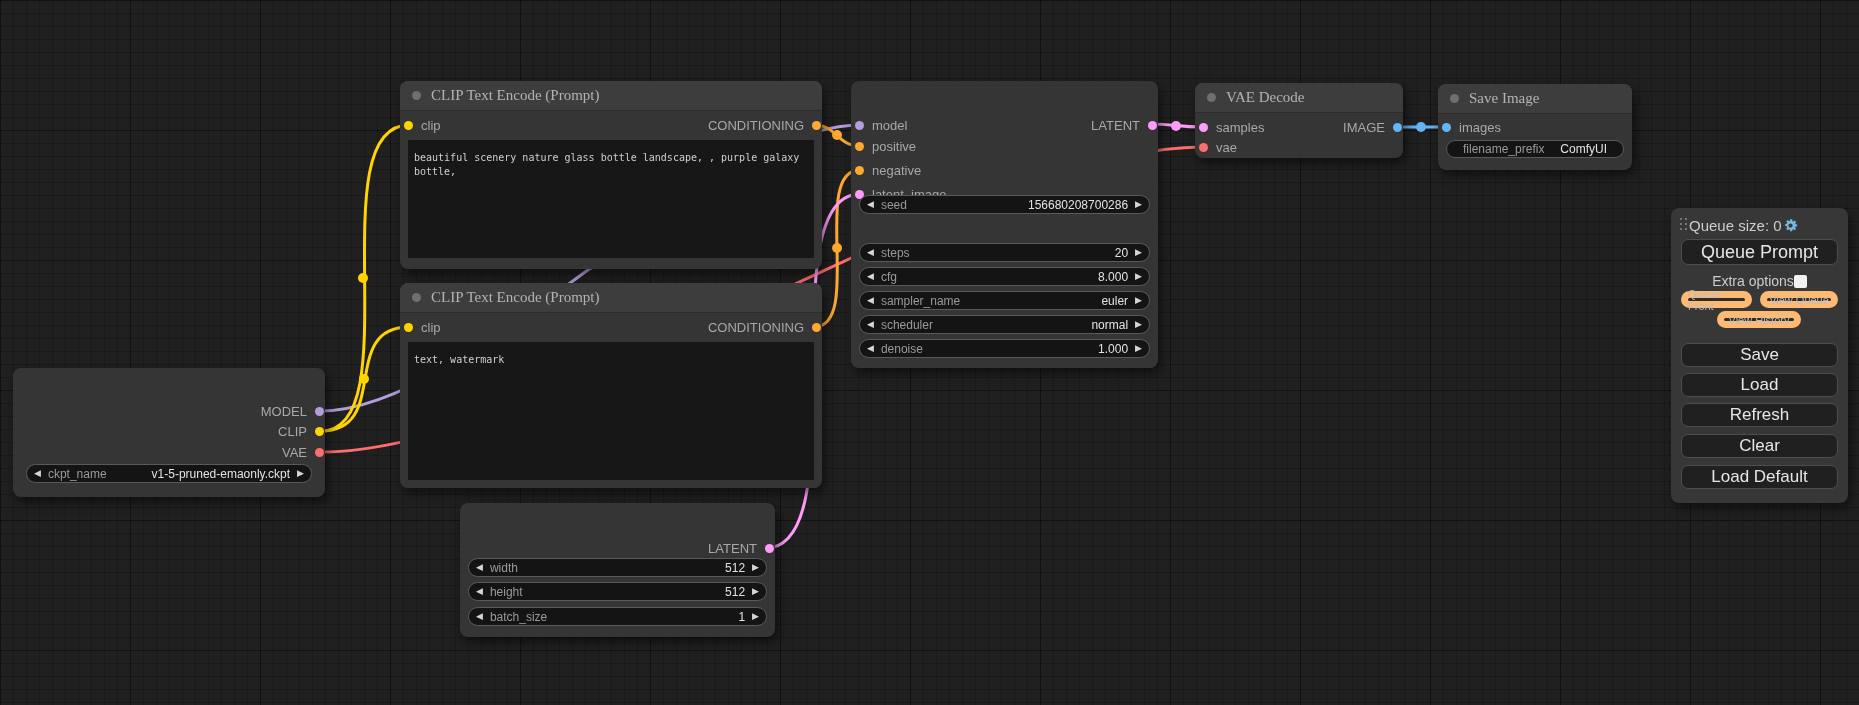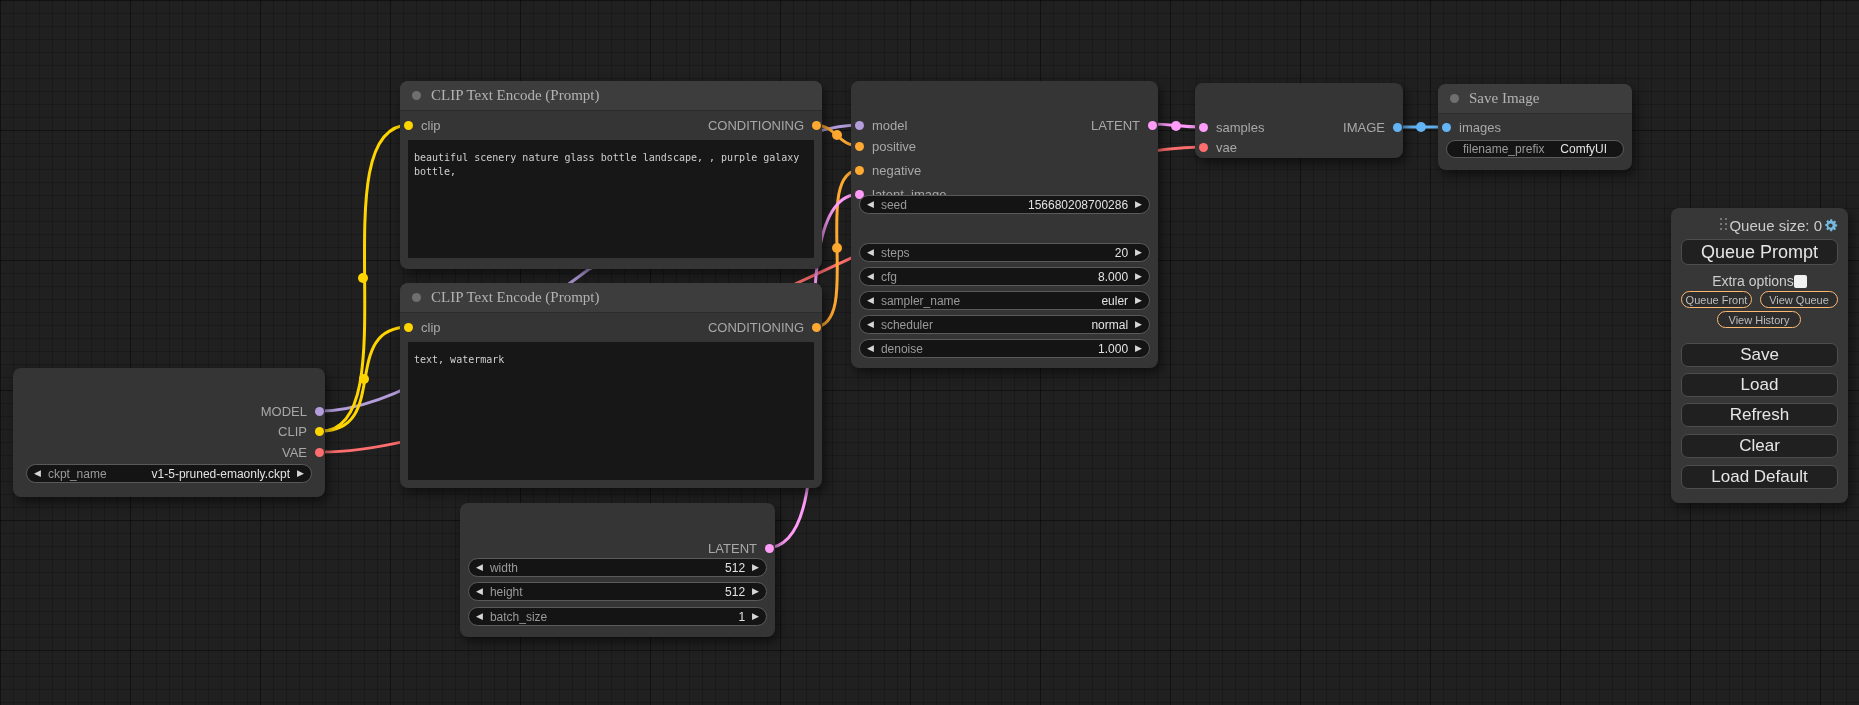--- a/index.html
+++ b/index.html
@@ -44,31 +44,31 @@
   .w-label{margin-left:7px;color:#9a9a9a;white-space:nowrap;}
   .w-value{margin-left:auto;margin-right:7px;color:#e2e2e2;white-space:nowrap;}
   .toggle-circle{width:13px;height:13px;border-radius:50%;background:#9cb0c5;flex:0 0 auto;}
 
   .prompt{position:absolute;background:#171717;border-radius:1px;color:#cfcfcf;
     font-family:"DejaVu Sans Mono",monospace;font-size:10px;line-height:14px;
     padding:11px 6px;white-space:pre-wrap;word-break:break-word;box-sizing:border-box;}
 
   .panel{position:absolute;left:1671px;top:208px;width:177px;height:295px;z-index:3;
     background:#373737;border-radius:8px;box-shadow:3px 5px 12px rgba(0,0,0,0.5);}
-  .panel-header{position:absolute;left:9px;right:9px;top:7px;height:20px;display:flex;align-items:center;justify-content:flex-end;}
+  .panel-header{position:absolute;left:9px;right:9px;top:7px;height:20px;display:flex;align-items:center;justify-content:flex-start;}
   .queue-size{color:#cccccc;font-size:15px;}
   .drag-dots{display:grid;grid-template-columns:repeat(2,4px);grid-auto-rows:4px;gap:1px;}
   .drag-dots span{width:2px;height:2px;border-radius:50%;background:#8d8d8d;}
   .btn{position:absolute;left:10px;right:10px;height:24px;background:#202020;border:1px solid #4d4d4d;
     border-radius:7px;color:#e6e6e6;font-size:17px;display:flex;align-items:center;justify-content:center;box-sizing:border-box;}
   .btn.qp{height:26px;font-size:18px;}
   .extra-row{position:absolute;left:0;right:0;top:64px;height:18px;display:flex;align-items:center;justify-content:center;}
   .extra-label{color:#cccccc;font-size:14px;}
   .checkbox{width:13px;height:13px;background:#f2f2f2;border-radius:2px;}
-  .btn-sm{position:absolute;height:17px;background:#2d2d2d;border:1px solid #fdba74;border-radius:9px;
+  .btn-sm{position:absolute;height:17px;background:#2d2d2d;border:7px solid #fdba74;border-radius:9px;
     color:#bdbdbd;font-size:11px;display:flex;align-items:center;justify-content:center;box-sizing:border-box;}
 </style>
 </head>
 <body>
 
 <svg id="links" width="1859" height="705">
   <path class="lk-model" d="M321,411 C473,411 708,125 860,125"></path>
   <path class="lk-clip" d="M321,431 C411,431 318,125 409,125"></path>
   <path class="lk-clip" d="M321,431 C391,431 339,327 409,327"></path>
   <path class="lk-vae" d="M321,452 C552,452 972,147 1203,147"></path>
@@ -220,20 +220,24 @@
   </div>
   <div class="pill" style="left:8px;top:104px;width:299px">
     <span class="arrow">◀</span>
     <span class="w-label">batch_size</span>
     <span class="w-value">1</span>
     <span class="arrow">▶</span>
   </div>
 </div>
 
 <div class="node" style="left:1195px;top:83px;width:208px;height:75px">
+  <div class="node-title">
+    <span class="title-dot"></span>
+    <span class="title-text">VAE Decode</span>
+  </div>
   <div class="slot in" style="top:35px">
     <span class="dot latent"></span>
     <span class="slot-label">samples</span>
   </div>
   <div class="slot out" style="top:35px">
     <span class="slot-label">IMAGE</span>
     <span class="dot image"></span>
   </div>
   <div class="slot in" style="top:55px">
     <span class="dot vae"></span>

